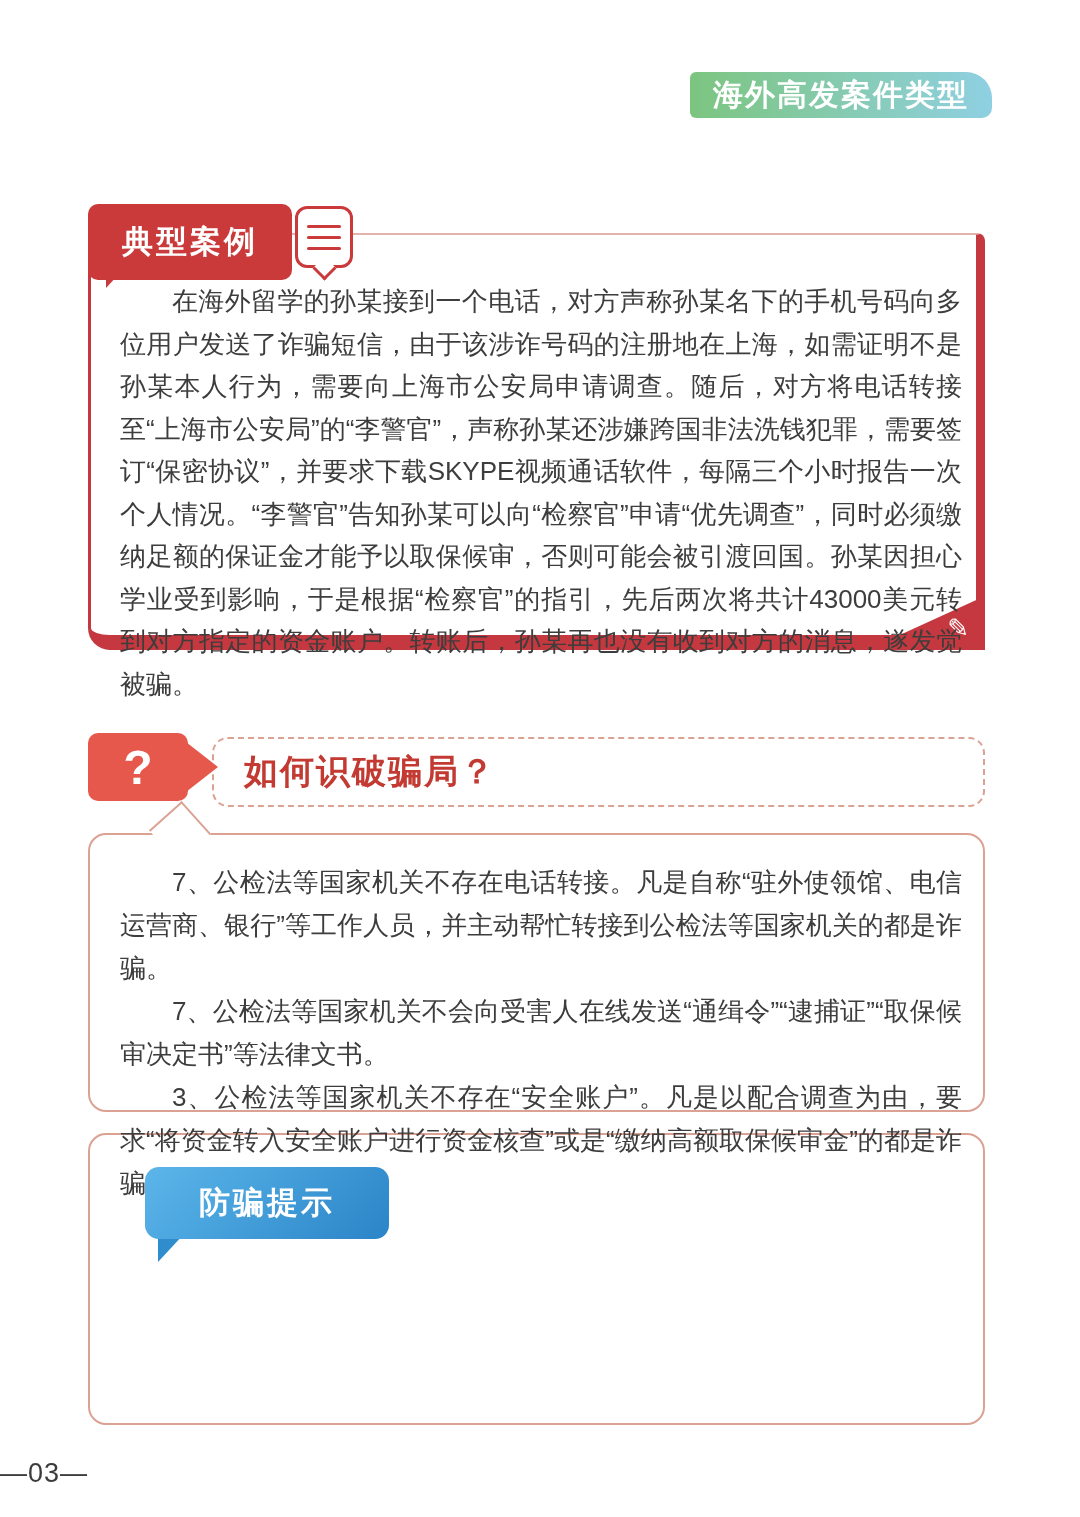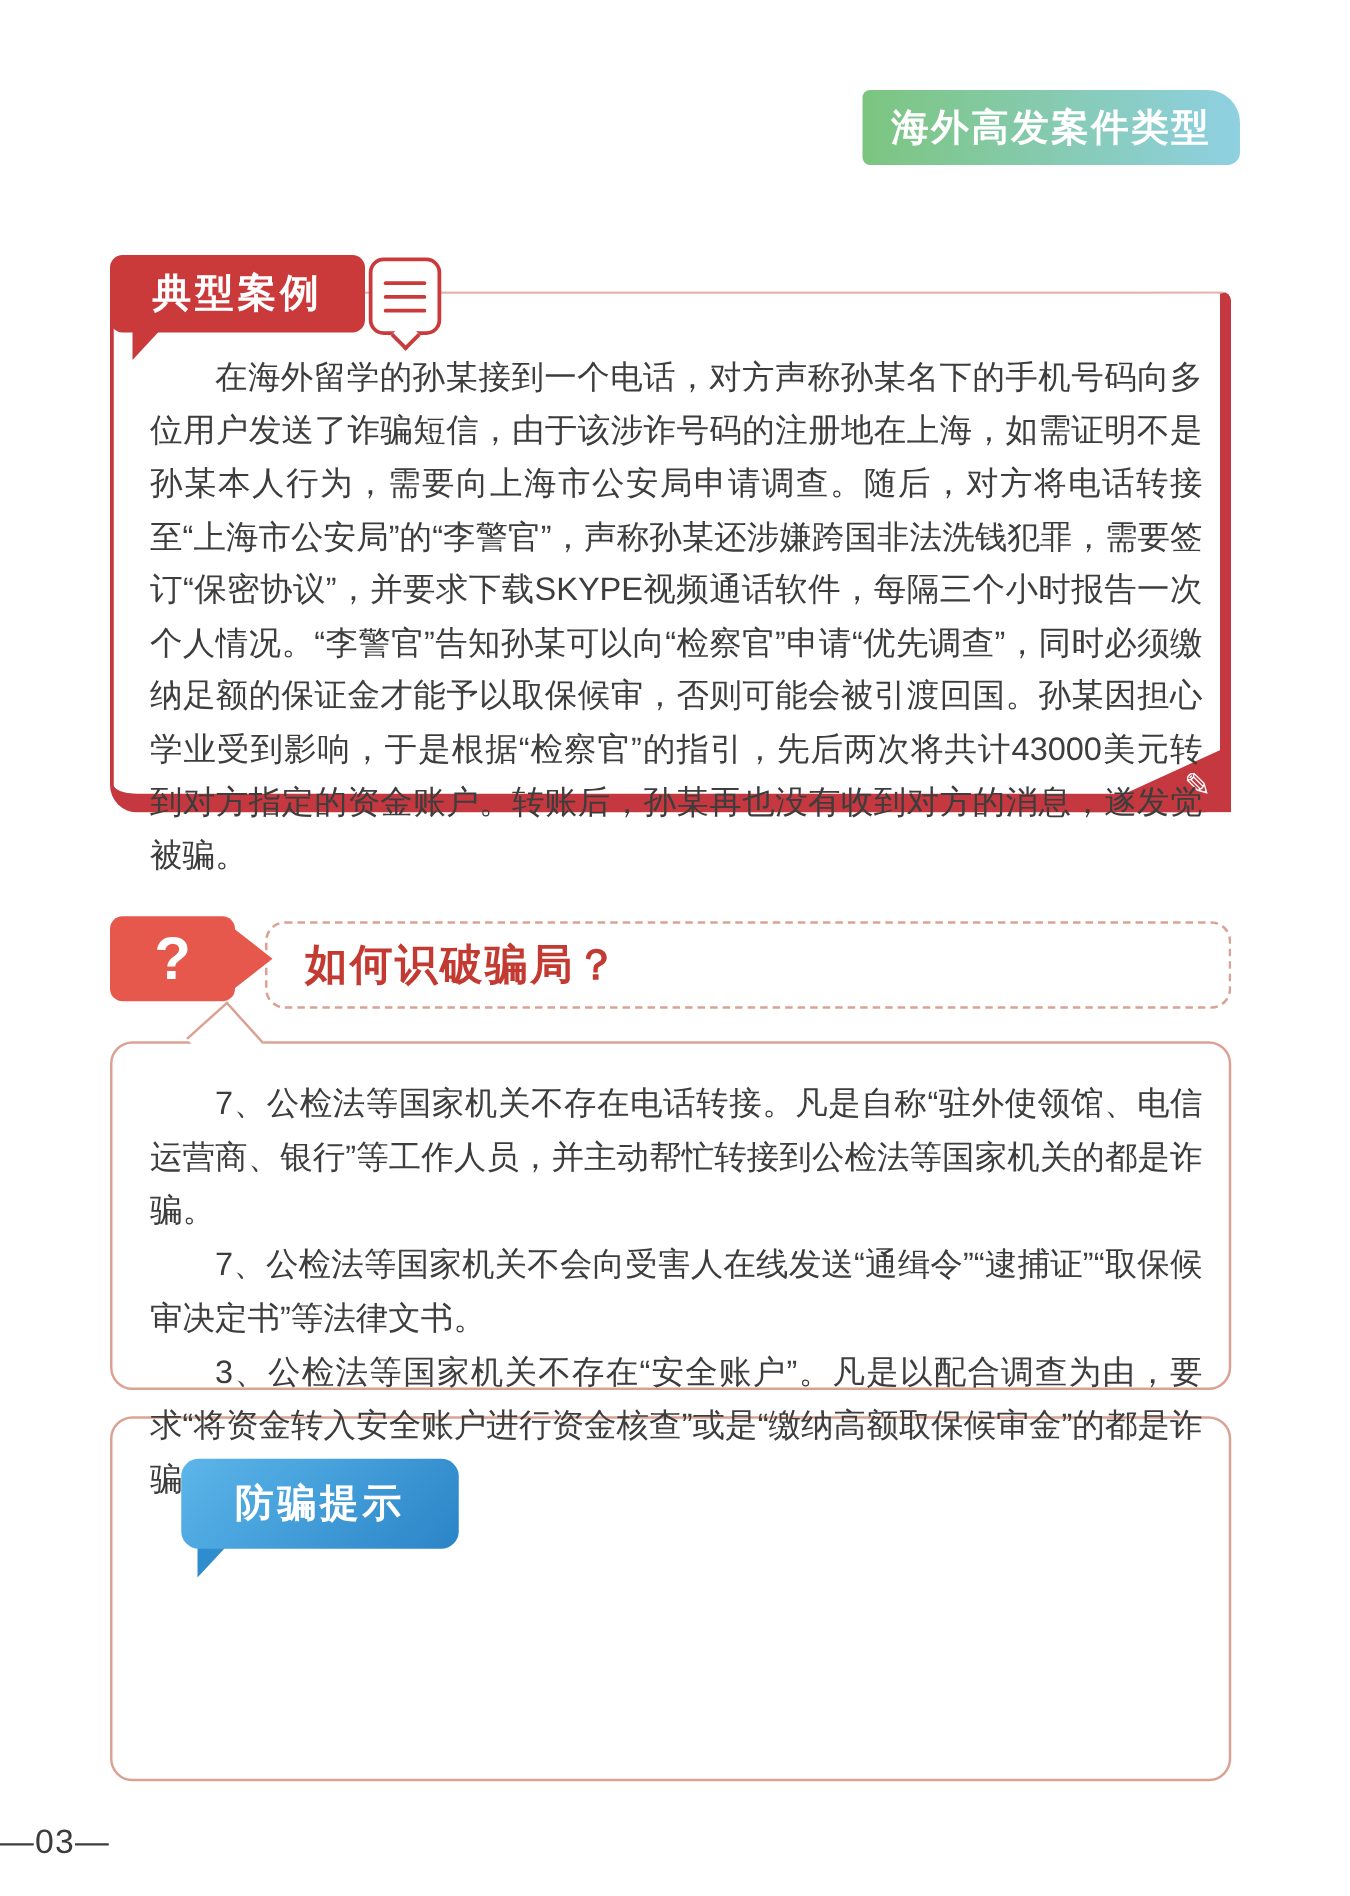--- a/index.html
+++ b/index.html
@@ -5,21 +5,21 @@
   * { margin:0; padding:0; box-sizing:border-box; }
   html,body { background:#f4f4f4; }
   .page {
     position:relative; width:1080px; height:1517px; margin:0 auto;
     background:#ffffff; overflow:hidden;
     font-family:"Liberation Sans", sans-serif;
   }
 
   
   .header-banner {
-    position:absolute; left:690px; top:72px; width:302px; height:60px;
+    position:absolute; left:690px; top:72px; width:302px; height:46px;
     background:linear-gradient(90deg,#7cc57f 0%,#8fd0e2 100%);
     border-radius:6px 26px 10px 6px;
     display:flex; align-items:center; justify-content:center;
     color:#ffffff; font-size:30px; font-weight:bold; letter-spacing:2px;
   }
 
   
   .case-box {
     position:absolute; left:88px; top:233px; width:897px; height:417px;
     background:#ffffff;
@@ -32,21 +32,21 @@
   }
   .fold {
     position:absolute; right:-9px; bottom:-15px; width:118px; height:54px;
     background:#c5383f;
     clip-path:polygon(100% 0, 100% 100%, 0 100%);
     display:flex; align-items:flex-end; justify-content:flex-end;
   }
   .fold .pencil { color:#ffffff; font-size:26px; padding:0 16px 6px 0; }
 
   .case-title {
-    position:absolute; left:88px; top:204px; width:204px; height:62px;
+    position:absolute; left:88px; top:204px; width:204px; height:76px;
     background:#cb3a3b; border-radius:10px;
     display:flex; align-items:center; justify-content:center;
     color:#ffffff; font-size:31px; font-weight:bold; letter-spacing:3px;
     z-index:4;
   }
   .case-title-tail {
     position:absolute; left:106px; top:260px; width:0; height:0;
     border-top:28px solid #cb3a3b; border-right:26px solid transparent;
     z-index:3;
   }
@@ -103,21 +103,21 @@
     font-size:26px; line-height:43px; color:#3d3d3d;
     text-align:justify; text-indent:2em;
   }
 
   
   .box3 {
     position:absolute; left:88px; top:1133px; width:897px; height:292px;
     border:2px solid #dba294; border-radius:18px; background:#ffffff; z-index:1;
   }
   .tip-title {
-    position:absolute; left:145px; top:1167px; width:222px; height:72px;
+    position:absolute; left:145px; top:1167px; width:244px; height:72px;
     background:linear-gradient(135deg,#5cb6ea 0%,#2a84c7 100%);
     border-radius:14px;
     display:flex; align-items:center; justify-content:center;
     color:#ffffff; font-size:31px; font-weight:bold; letter-spacing:3px; z-index:3;
   }
   .tip-tail {
     position:absolute; left:158px; top:1234px; width:0; height:0;
     border-top:28px solid #2f8ccd; border-right:26px solid transparent; z-index:2;
   }
   .tip-text { position:absolute; left:120px; top:1251px; width:842px; z-index:2; }

